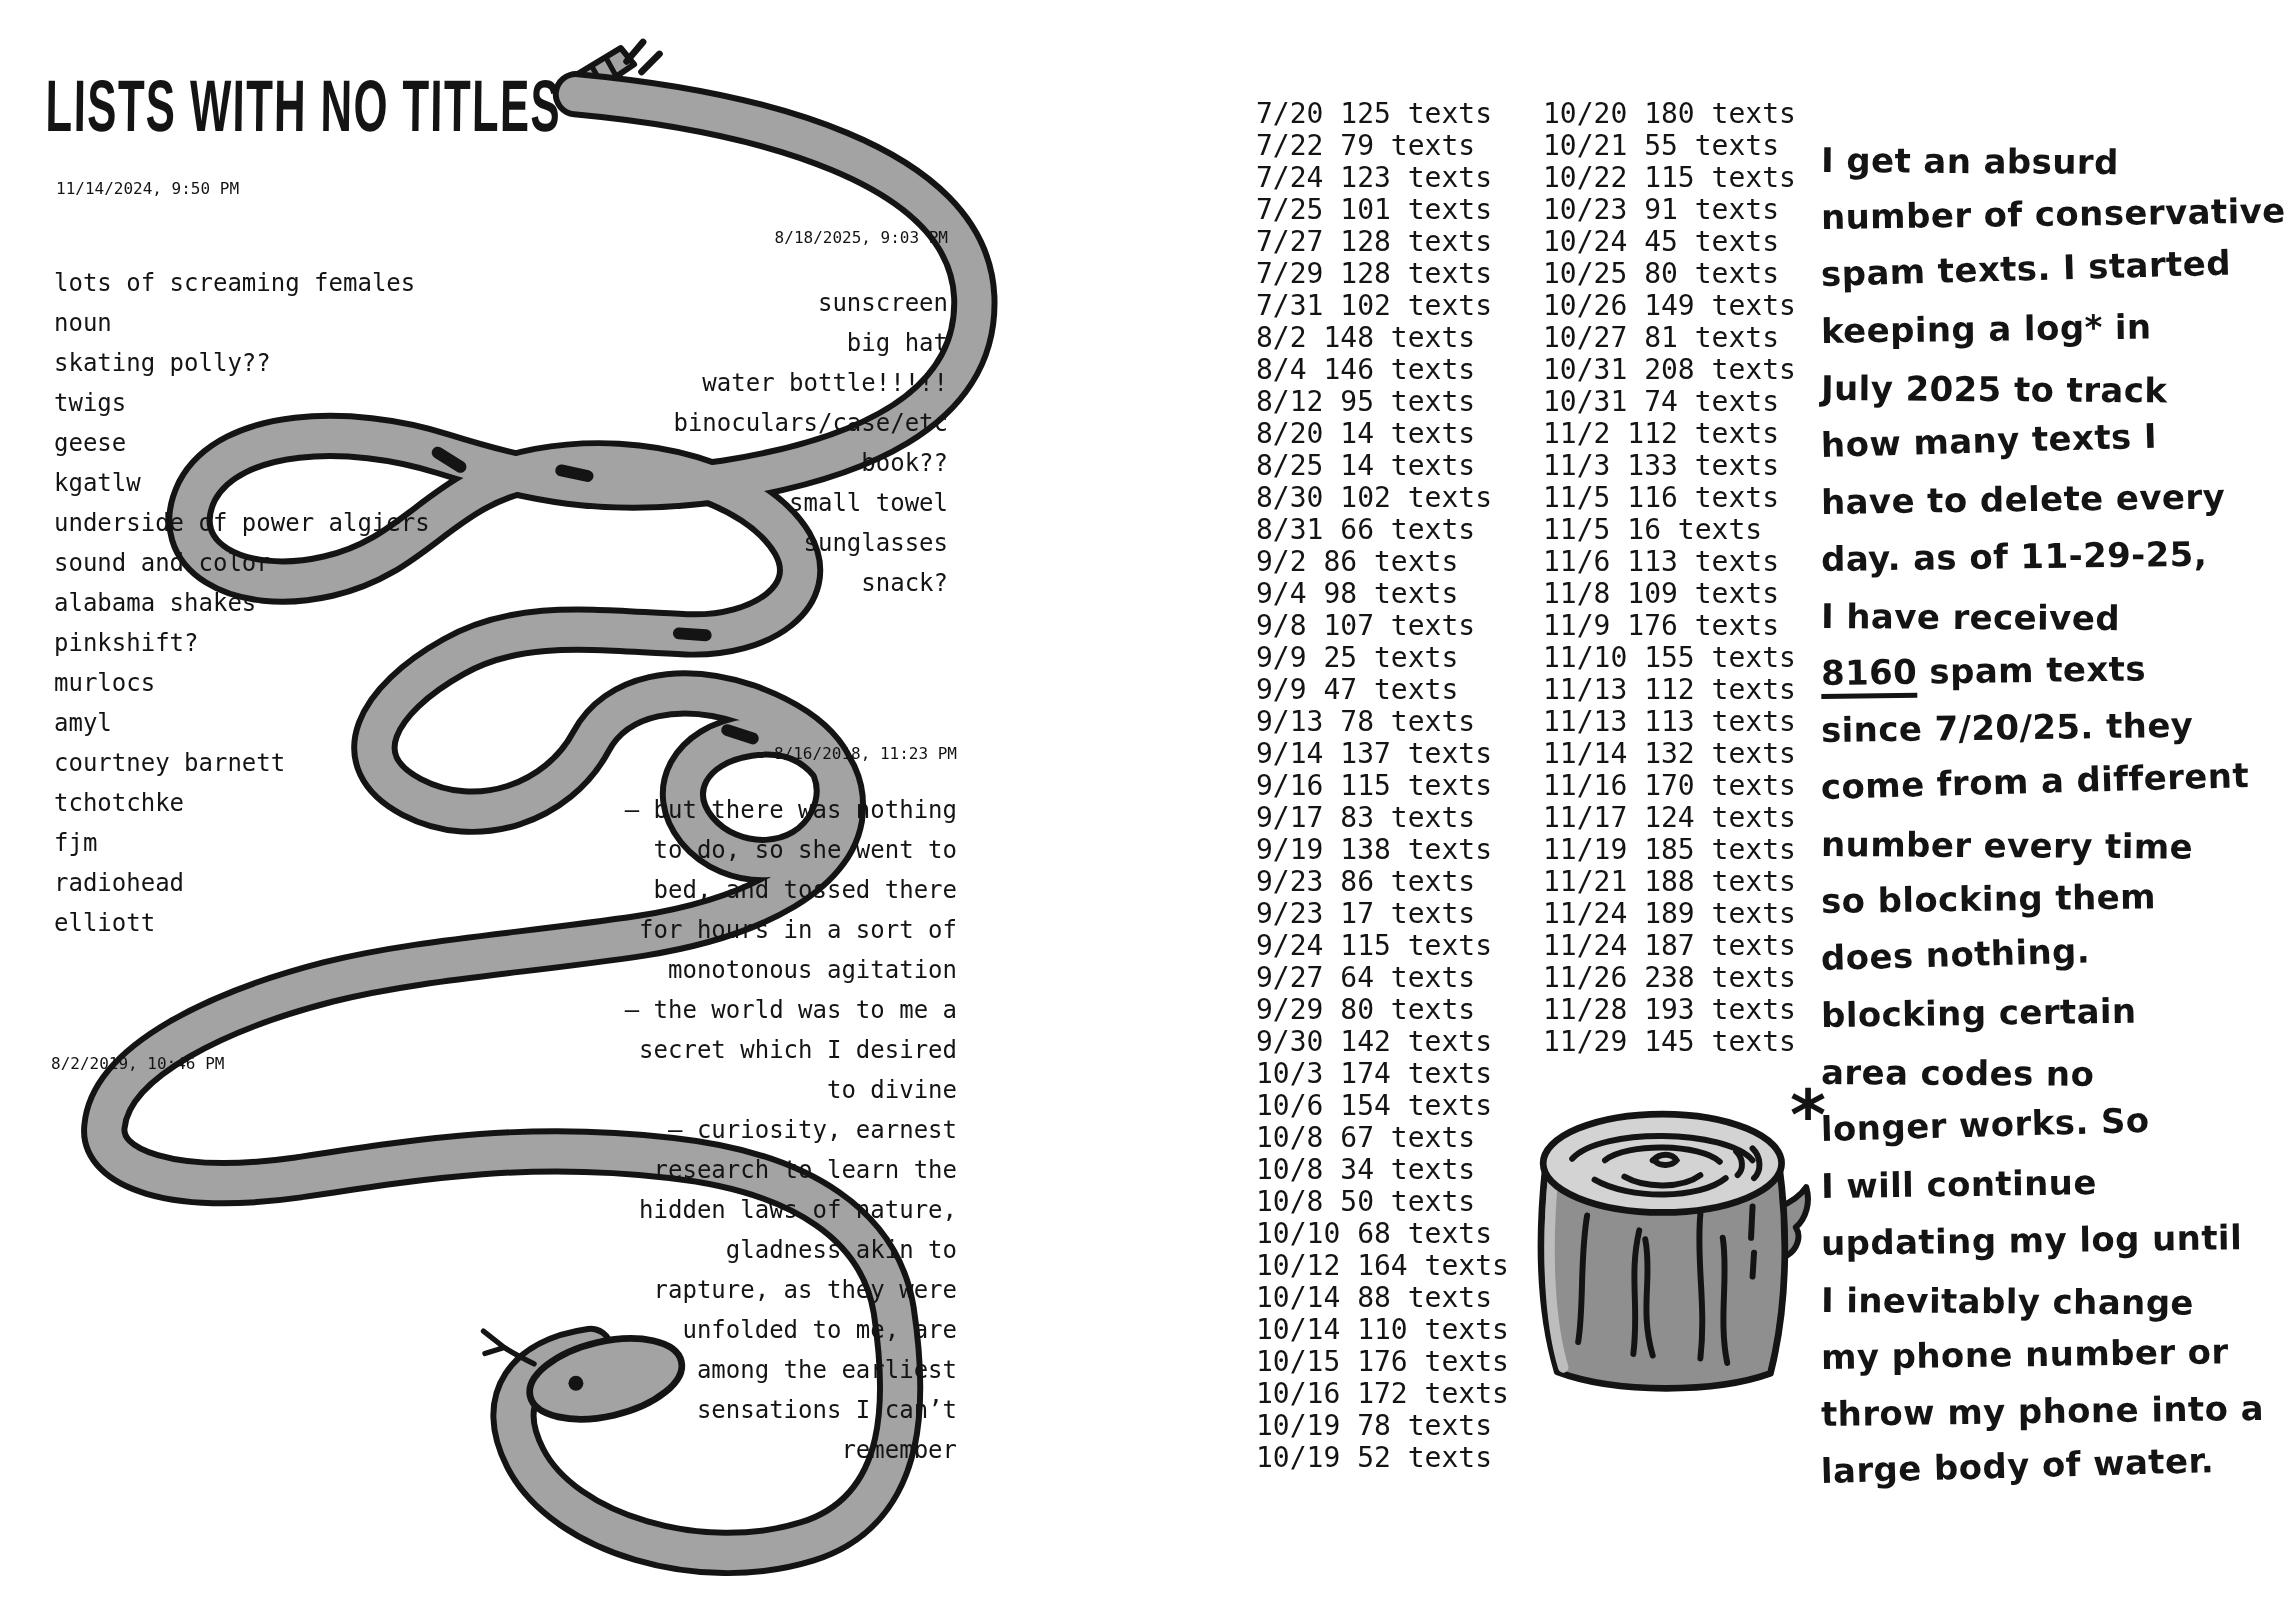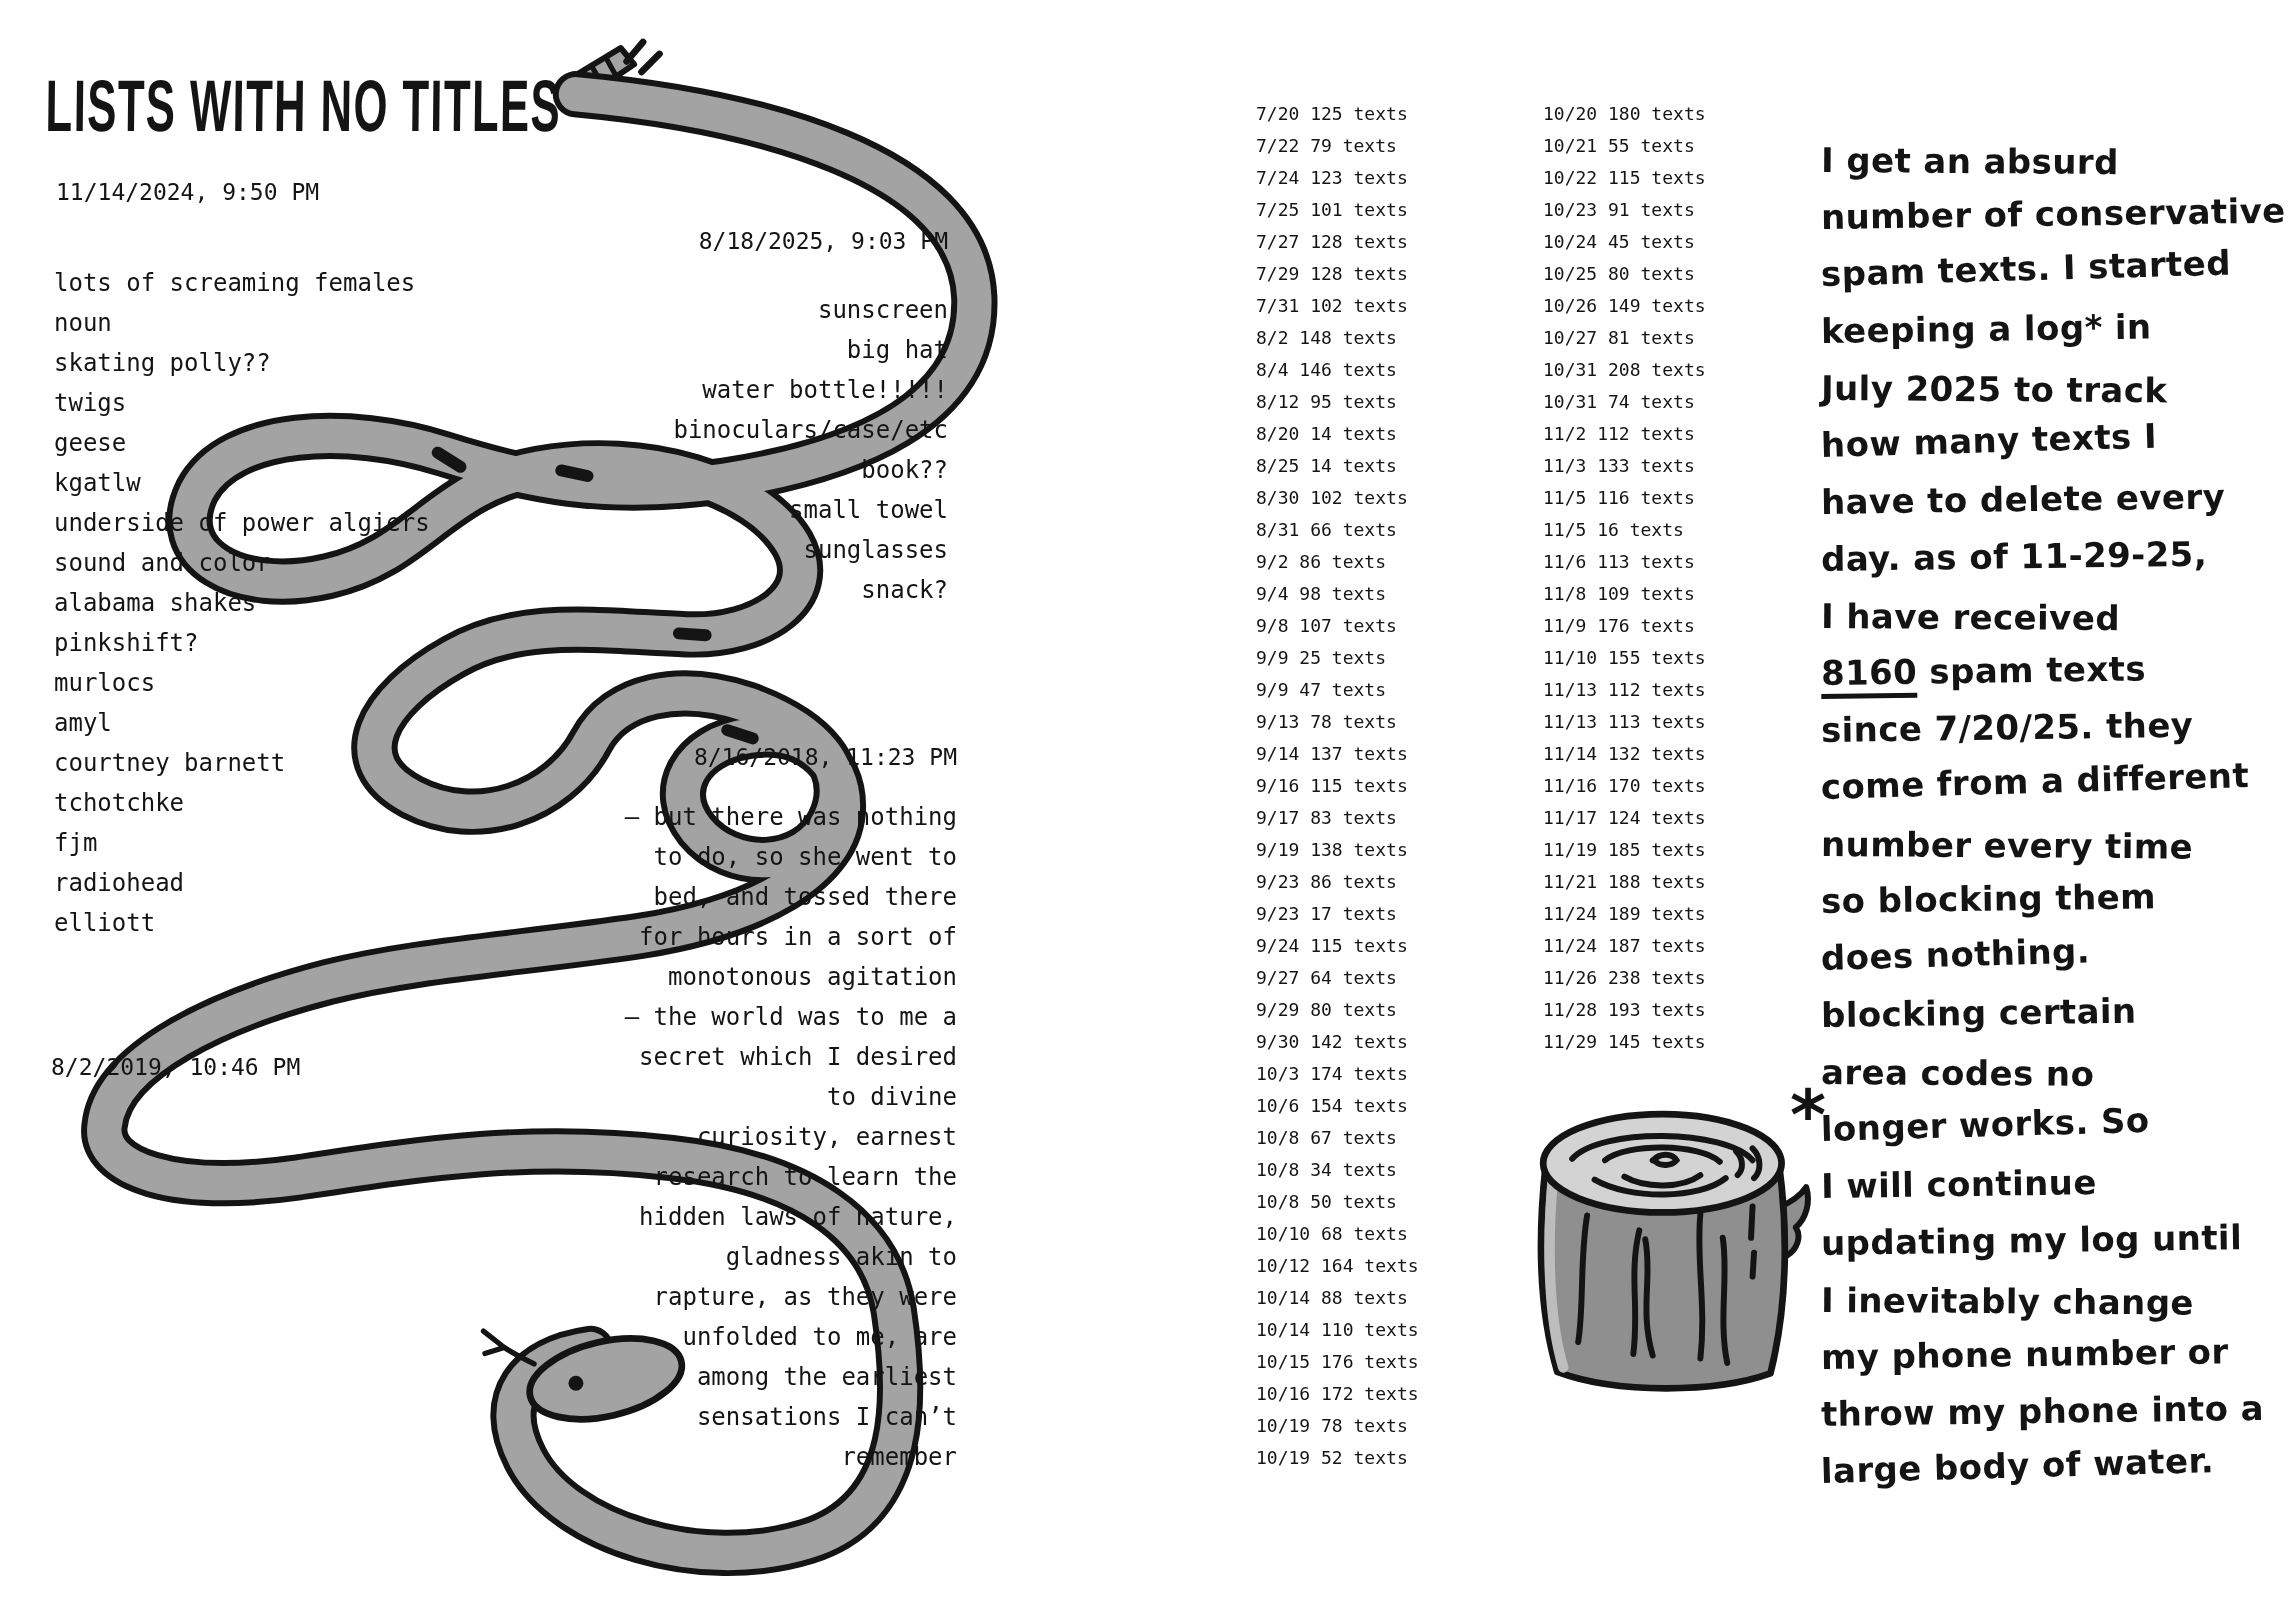--- a/index.html
+++ b/index.html
@@ -3,25 +3,25 @@
 <meta charset="utf-8">
 <style>
   html,body{margin:0;padding:0;}
   body{
     width:2295px;height:1623px;position:relative;overflow:hidden;
     background:var(--paper,#fff);
     font-family:"DejaVu Sans Mono", monospace;
   }
   .abs{position:absolute;}
   .mono{font-family:"DejaVu Sans Mono", monospace;color:var(--ink,#141414);}
-  .date{font-size:23px;white-space:nowrap;}
+  .date{font-size:16px;white-space:nowrap;}
   .list{font-size:24px;line-height:40px;white-space:pre;}
   .list.tight{line-height:37px;}
   .right{text-align:right;}
-  .log{font-size:18px;line-height:32px;white-space:pre;}
+  .log{font-size:28px;line-height:32px;white-space:pre;}
   .hand{
     font-family:"DejaVu Sans", sans-serif;font-weight:700;color:var(--ink,#141414);
     font-size:34px;line-height:57px;letter-spacing:0.4px;margin-top:44px;
   }
   .hand > div{transform:rotate(-0.8deg);transform-origin:left center;white-space:nowrap;}
   .hand > div:nth-child(3n){transform:rotate(-1.6deg);}
   .hand > div:nth-child(4n+1){transform:rotate(0.4deg);}
   .hand .u{border-bottom:5.2px solid var(--ink,#141414);padding-bottom:0.7px;}
   .title{
     font-family:"Liberation Sans", sans-serif;font-weight:900;color:var(--ink,#141414);

